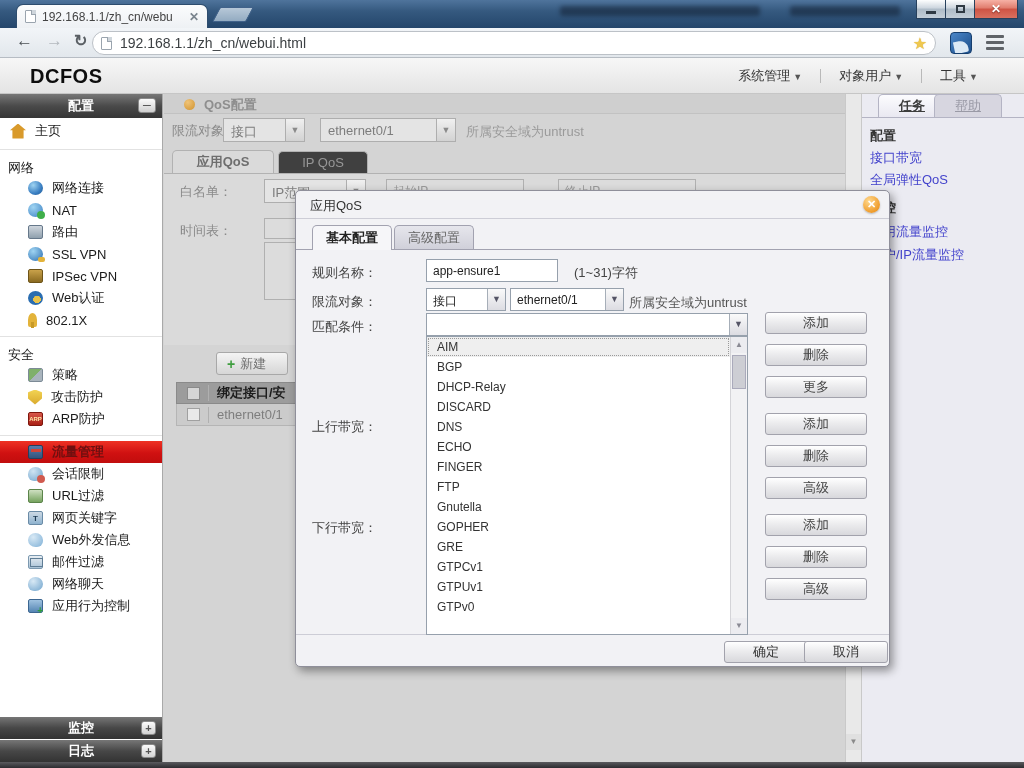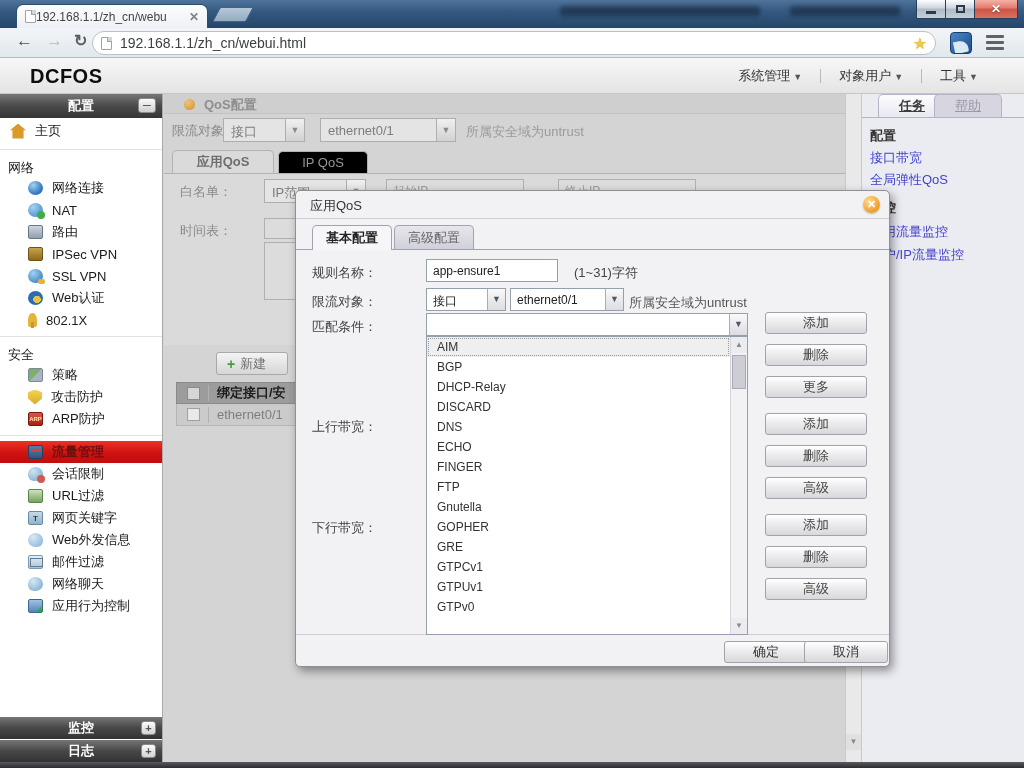--- a/index.html
+++ b/index.html
@@ -7,21 +7,21 @@
   #screen { position:relative; width:1024px; height:768px; overflow:hidden; background:#d4d4d4; font-size:13px; color:#333; }
 
   
   .titlebar { position:absolute; left:0; top:0; width:1024px; height:28px;
     background:linear-gradient(#4f749c 0%, #35597f 40%, #24466b 100%); }
   .bg-blob { position:absolute; height:10px; border-radius:3px; background:rgba(10,20,35,.45); filter:blur(2px); }
   .tab { position:absolute; left:16px; top:4px; width:192px; height:24px; background:linear-gradient(#fbfcfd,#eef1f4);
     border:1px solid #2e4d6e; border-bottom:none; border-radius:7px 7px 0 0; display:flex; align-items:center; padding:0 8px; }
   .doc-icon { display:inline-block; width:11px; height:13px; background:#fff; border:1px solid #9aa4ae; border-radius:1px; position:relative; flex:0 0 auto; }
   .doc-icon::after { content:""; position:absolute; right:-1px; top:-1px; width:4px; height:4px; background:#cfd6dc; border-left:1px solid #9aa4ae; border-bottom:1px solid #9aa4ae; }
-  .tab-title { font-size:12px; color:#444; margin:0 0; white-space:nowrap; overflow:hidden; flex:1; }
+  .tab-title { font-size:12px; color:#444; margin:0 6px; white-space:nowrap; overflow:hidden; flex:1; }
   .tab-close { font-size:12px; color:#7a858e; font-weight:bold; cursor:default; }
   .newtab { position:absolute; left:216px; top:7px; width:34px; height:15px; background:linear-gradient(#b7c8d8,#93abc1);
     border-radius:2px; transform:skewX(-28deg); border:1px solid #41628a; }
   .win-controls { position:absolute; right:6px; top:0; display:flex; }
   .win-btn { width:30px; height:19px; border:1px solid #27405c; border-top:none; display:flex; align-items:center; justify-content:center;
     background:linear-gradient(#fdfefe,#ccd5de 45%,#aebbc7 50%,#c4cfd9); }
   .win-btn + .win-btn { margin-left:-1px; }
   .win-btn.close { width:44px; background:linear-gradient(#f6b1a5,#e07c6d 45%,#ce5344 50%,#d8705f); }
   .glyph-min { width:10px; height:3px; background:#2f3a44; margin-top:6px; }
   .glyph-restore { width:9px; height:8px; border:2px solid #2f3a44; background:transparent; }
@@ -100,21 +100,21 @@
   .page-strip { position:absolute; left:0; top:0; width:100%; height:20px; background:#cfcfcf; border-bottom:1px solid #c2c2c2; }
   .orange-dot { position:absolute; left:20px; top:5px; width:11px; height:11px; border-radius:50%; background:radial-gradient(circle at 35% 30%, #f0c478, #d0922e); }
   .page-title { position:absolute; left:40px; top:2px; color:#8e8e8e; font-weight:bold; }
   .dim-label { color:#8a8a8a; }
   .combo { position:relative; background:#e4e4e4; border:1px solid #aeaeae; height:24px; }
   .combo .val { position:absolute; left:7px; top:4px; color:#7d7d7d; font-size:13px; white-space:nowrap; }
   .combo .arr { position:absolute; right:0; top:0; bottom:0; width:19px; background:linear-gradient(#f0f0f0,#d2d2d2); border-left:1px solid #aeaeae;
     color:#8a8a8a; font-size:9px; text-align:center; line-height:22px; }
   .ctab { position:absolute; height:23px; border:1px solid #b2b2b2; border-bottom:none; border-radius:5px 5px 0 0; text-align:center; line-height:22px; }
   .ctab.active { background:#dadada; color:#6e6e6e; font-weight:bold; z-index:2; }
-  .ctab.inactive { background:#000000; color:#979797; }
+  .ctab.inactive { background:#404040; color:#979797; }
   .cpanel { position:absolute; left:0; top:79px; width:100%; height:172px; background:#dadada; border-top:1px solid #b2b2b2; }
   .gray-input { position:absolute; background:#dcdcdc; border:1px solid #b0b0b0; height:21px; color:#9a9a9a; font-size:12px; padding:3px 6px; }
   .toolbtn { position:absolute; height:23px; background:linear-gradient(#f4f4f4,#d6d6d6); border:1px solid #a8a8a8; border-radius:3px;
     color:#6f6f6f; display:flex; align-items:center; padding:0 10px; }
   .toolbtn .plus { color:#3f9e3f; font-weight:bold; margin-right:5px; font-size:14px; }
   .toolbtn .pencil { color:#b8933a; margin-right:5px; font-size:12px; }
   .thead { position:absolute; left:12px; top:288px; width:664px; height:22px; background:#9c9c9c; border:1px solid #8a8a8a; display:flex; align-items:center; }
   .trow { position:absolute; left:12px; top:310px; width:664px; height:22px; background:#cbcbcb; border:1px solid #b5b5b5; border-top:none; display:flex; align-items:center; }
   .cb { width:13px; height:13px; border:1px solid #8a8a8a; background:#d6d6d6; margin-left:10px; flex:0 0 auto; }
   .trow .cb { background:#e9e9e9; border-color:#a0a0a0; }
@@ -242,26 +242,26 @@
       </div>
     <div class="srow">
         <span class="sicon i-nat"></span>
         <span class="slabel">NAT</span>
       </div>
     <div class="srow">
         <span class="sicon i-route"></span>
         <span class="slabel">路由</span>
       </div>
     <div class="srow">
+        <span class="sicon i-sslvpn"></span>
+        <span class="slabel">SSL VPN</span>
+      </div>
+    <div class="srow">
         <span class="sicon i-ipsec"></span>
         <span class="slabel">IPSec VPN</span>
-      </div>
-    <div class="srow">
-        <span class="sicon i-sslvpn"></span>
-        <span class="slabel">SSL VPN</span>
       </div>
     <div class="srow">
         <span class="sicon i-webauth"></span>
         <span class="slabel">Web认证</span>
       </div>
     <div class="srow">
         <span class="sicon i-8021x"></span>
         <span class="slabel">802.1X</span>
       </div>
     <div class="sdivider"></div>

